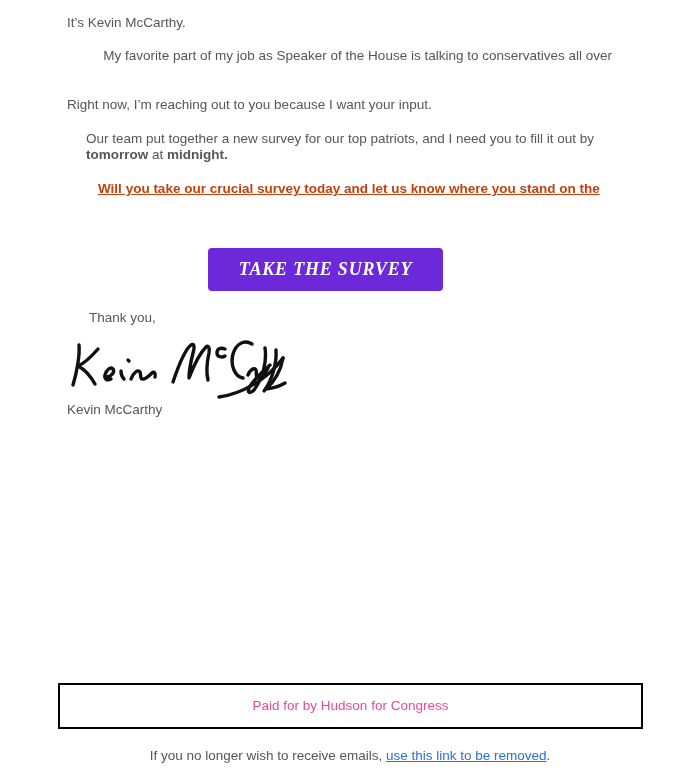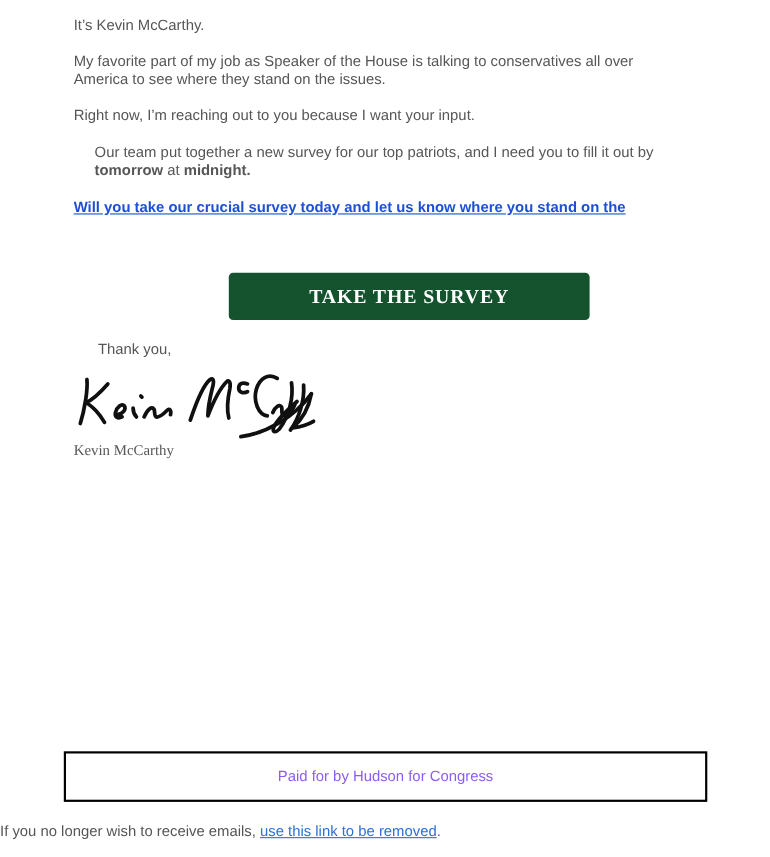--- a/index.html
+++ b/index.html
@@ -17,38 +17,40 @@
   }
   .para {
     position: absolute;
     left: 67px;
     width: 545px;
   }
   .para div { white-space: nowrap; }
   .bold { font-weight: bold; }
   .link-para {
     font-weight: bold;
-    color: #1d4ed8;
+    color: #c2410c;
     cursor: pointer;
+    margin-left: 31px;
   }
   .link-para div { text-decoration: underline; }
   .survey-button {
     position: absolute;
     left: 208px;
     top: 248px;
-    width: 328px;
+    width: 235px;
     height: 43px;
-    background: #14532d;
+    background: #6d28d9;
     border: none;
     border-radius: 4px;
     display: flex;
     align-items: center;
     justify-content: center;
     color: #ffffff;
     font-family: "Liberation Serif", serif;
+    font-style: italic;
     font-weight: bold;
     font-size: 18px;
     letter-spacing: 0.8px;
     cursor: pointer;
   }
   .signature {
     position: absolute;
     left: 69px;
     top: 336px;
   }
@@ -56,47 +58,47 @@
   .paid-box {
     position: absolute;
     left: 58px;
     top: 683px;
     width: 585px;
     height: 46px;
     border: 2px solid #000000;
     display: flex;
     align-items: center;
     justify-content: center;
-    color: #8b5cf6;
+    color: #ec4899;
   }
   .unsub {
     position: absolute;
     left: 0;
     top: 748px;
     width: 700px;
+    text-align: center;
     color: #565656;
   }
   .unsub-link {
     color: #2E6FD6;
     text-decoration: underline;
     cursor: pointer;
   }
 </style>
 </head>
 <body>
 
 <div class="email">
 
   <div class="para" style="top:15px;">
     <div>It’s Kevin McCarthy.</div>
   </div>
 
-  <div class="para" style="top:48px;">
+  <div class="para" style="top:48px;text-align:right;">
     <div>My favorite part of my job as Speaker of the House is talking to conservatives all over</div>
-    <div>America to see where they stand on the issues.</div>
   </div>
 
   <div class="para" style="top:97px;">
     <div>Right now, I’m reaching out to you because I want your input.</div>
   </div>
 
   <div class="para" style="top:131px;margin-left:19px;">
     <div>Our team put together a new survey for our top patriots, and I need you to fill it out by</div>
     <div><span class="bold">tomorrow</span><span style="white-space:pre;text-align:right;"> at </span><span class="bold">midnight.</span></div>
   </div>
@@ -137,21 +139,21 @@
 
         <path d="M196,12 C198,25 194,42 185,54 C181,58 178,57 180,52 C184,44 193,36 201,29"></path>
         <path d="M207,14 C208,28 203,44 195,55"></path>
 
         <path d="M150,61 C172,58 198,44 214,22"></path>
         <path d="M214,22 C212,33 206,45 197,53 C205,52 211,50 216,47"></path>
       </g>
     </svg>
   </div>
 
-  <div class="para sig-block" style="top:402px;font-family:Liberation Serif, serif;">
+  <div class="para sig-block" style="top:402px;">
     <div>Kevin McCarthy</div>
   </div>
 
   <div class="paid-box">
     <span>Paid for by Hudson for Congress</span>
   </div>
 
   <div class="unsub">
     <span style="white-space:pre;">If you no longer wish to receive emails, </span><span class="unsub-link">use this link to be removed</span><span>.</span>
   </div>

